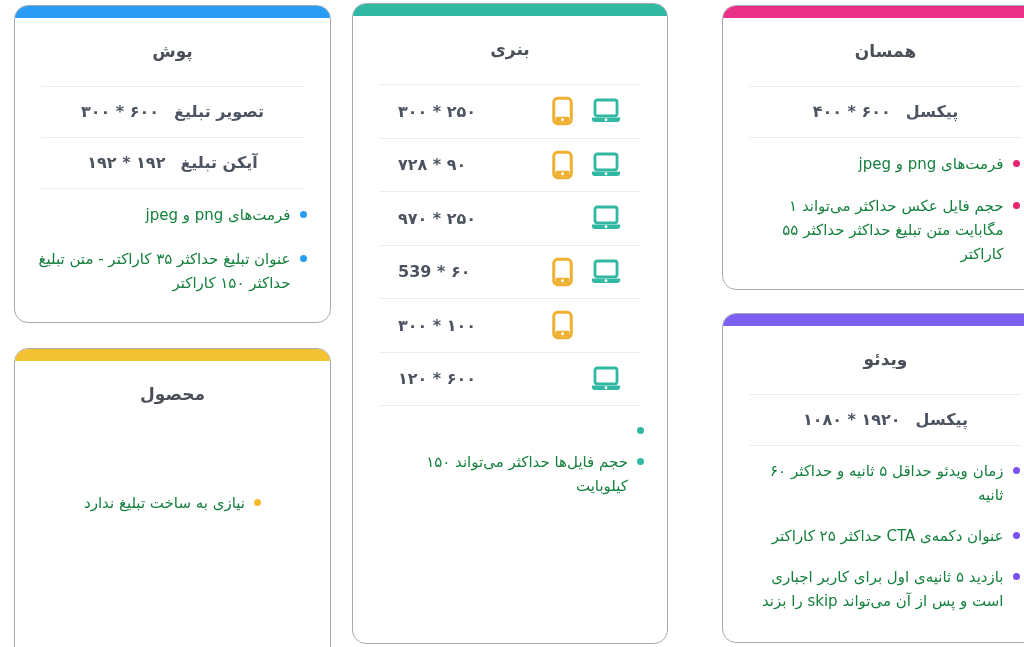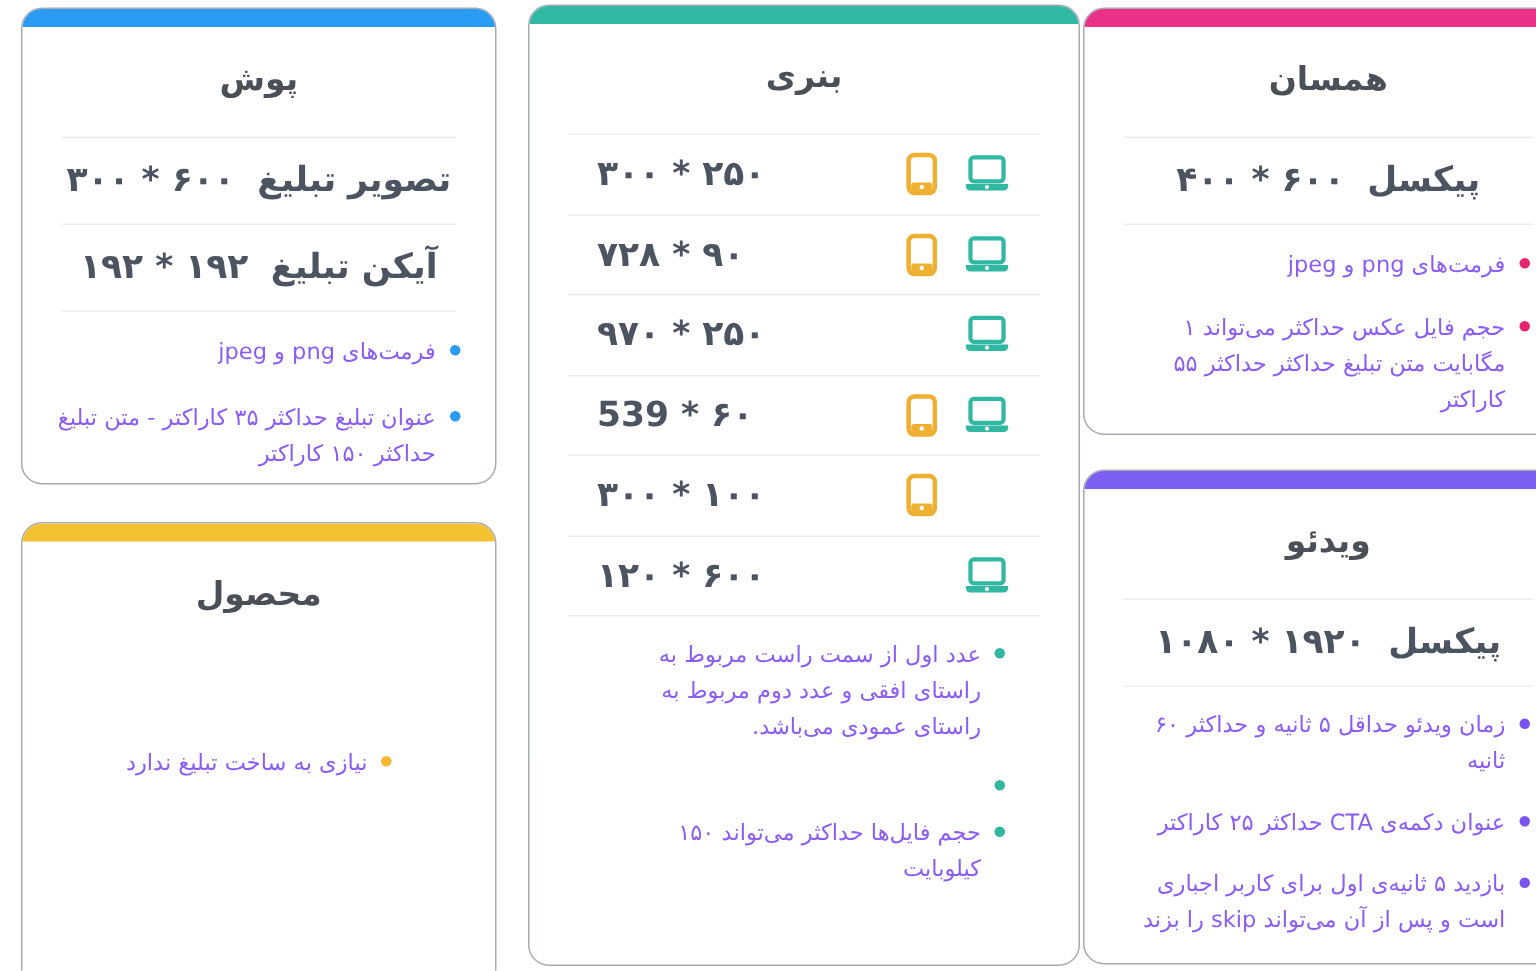--- a/index.html
+++ b/index.html
@@ -2,51 +2,51 @@
 <html lang="fa"><head>
 <meta charset="utf-8">
 <style>
   html,body{margin:0;padding:0;background:#ffffff;}
   body{
     width:1024px;height:647px;position:relative;overflow:hidden;
     font-family:"DejaVu Sans", sans-serif;
   }
   .col{position:absolute;display:flex;flex-direction:column;}
   #col-left{left:14px;top:5px;width:317px;gap:25px;}
-  #col-mid{left:352px;top:3px;width:368px;}
+  #col-mid{left:352px;top:3px;width:316px;}
   #col-right{left:722px;top:5px;width:327px;gap:23px;}
 
   .card{
     background:#fff;border:1px solid #a6abb3;border-radius:14px;
     overflow:hidden;box-sizing:border-box;display:flex;flex-direction:column;
   }
   .accent-bar{height:12px;flex:none;}
   .card-title{
-    text-align:center;font-size:22px;font-weight:bold;color:#4a4f58;
+    text-align:center;font-size:17px;font-weight:bold;color:#4a4f58;
     padding:23px 0 25px;direction:rtl;
   }
   .sep{border-top:1px solid #ededef;margin:0 26px;}
 
   .size-row{
     display:flex;justify-content:center;align-items:center;gap:15px;
     padding:15px 0 16px;direction:ltr;
   }
   .size-num,.size-label,.b-size{
-    font-size:23px;font-weight:bold;color:#4c5462;white-space:nowrap;
+    font-size:16px;font-weight:bold;color:#4c5462;white-space:nowrap;
   }
   .size-label{direction:rtl;}
 
   .bullets{
     width:fit-content;margin:14px auto 0;display:flex;flex-direction:column;
     direction:rtl;
   }
   .bullet{display:flex;align-items:flex-start;gap:9px;}
   .dot{width:7px;height:7px;border-radius:50%;flex:none;margin-top:8px;}
   .bullet-text{
-    font-size:15px;color:#8b5cf6;line-height:1.6;text-align:right;
+    font-size:15px;color:#15803d;line-height:1.6;text-align:right;
     max-width:252px;
   }
 
   
   .b-row{
     height:52.5px;display:flex;justify-content:space-between;align-items:center;
     padding:0 46px 0 45px;direction:ltr;flex:none;
   }
   .b-icons{display:flex;gap:14px;align-items:center;}
   .slot{width:30px;height:32px;display:flex;align-items:center;justify-content:center;}
@@ -227,24 +227,20 @@
               <circle cx="17" cy="24.4" r="1.6" fill="#fff"></circle>
             </svg>
         </span>
       </span>
     </div>
     <div class="sep"></div>
 
     <div class="bullets g16" style="margin-top:13px">
       <div class="bullet">
         <span class="dot" style="background-color: rgb(48, 184, 162);"></span>
-        <span class="bullet-text">عدد اول از سمت راست مربوط به راستای افقی و عدد دوم مربوط به راستای عمودی می‌باشد.</span>
-      </div>
-      <div class="bullet">
-        <span class="dot" style="background-color: rgb(48, 184, 162);"></span>
       </div>
       <div class="bullet">
         <span class="dot" style="background-color: rgb(48, 184, 162);"></span>
         <span class="bullet-text">حجم فایل‌ها حداکثر می‌تواند ۱۵۰ کیلوبایت</span>
       </div>
     </div>
   </div>
 
 </div>
 

